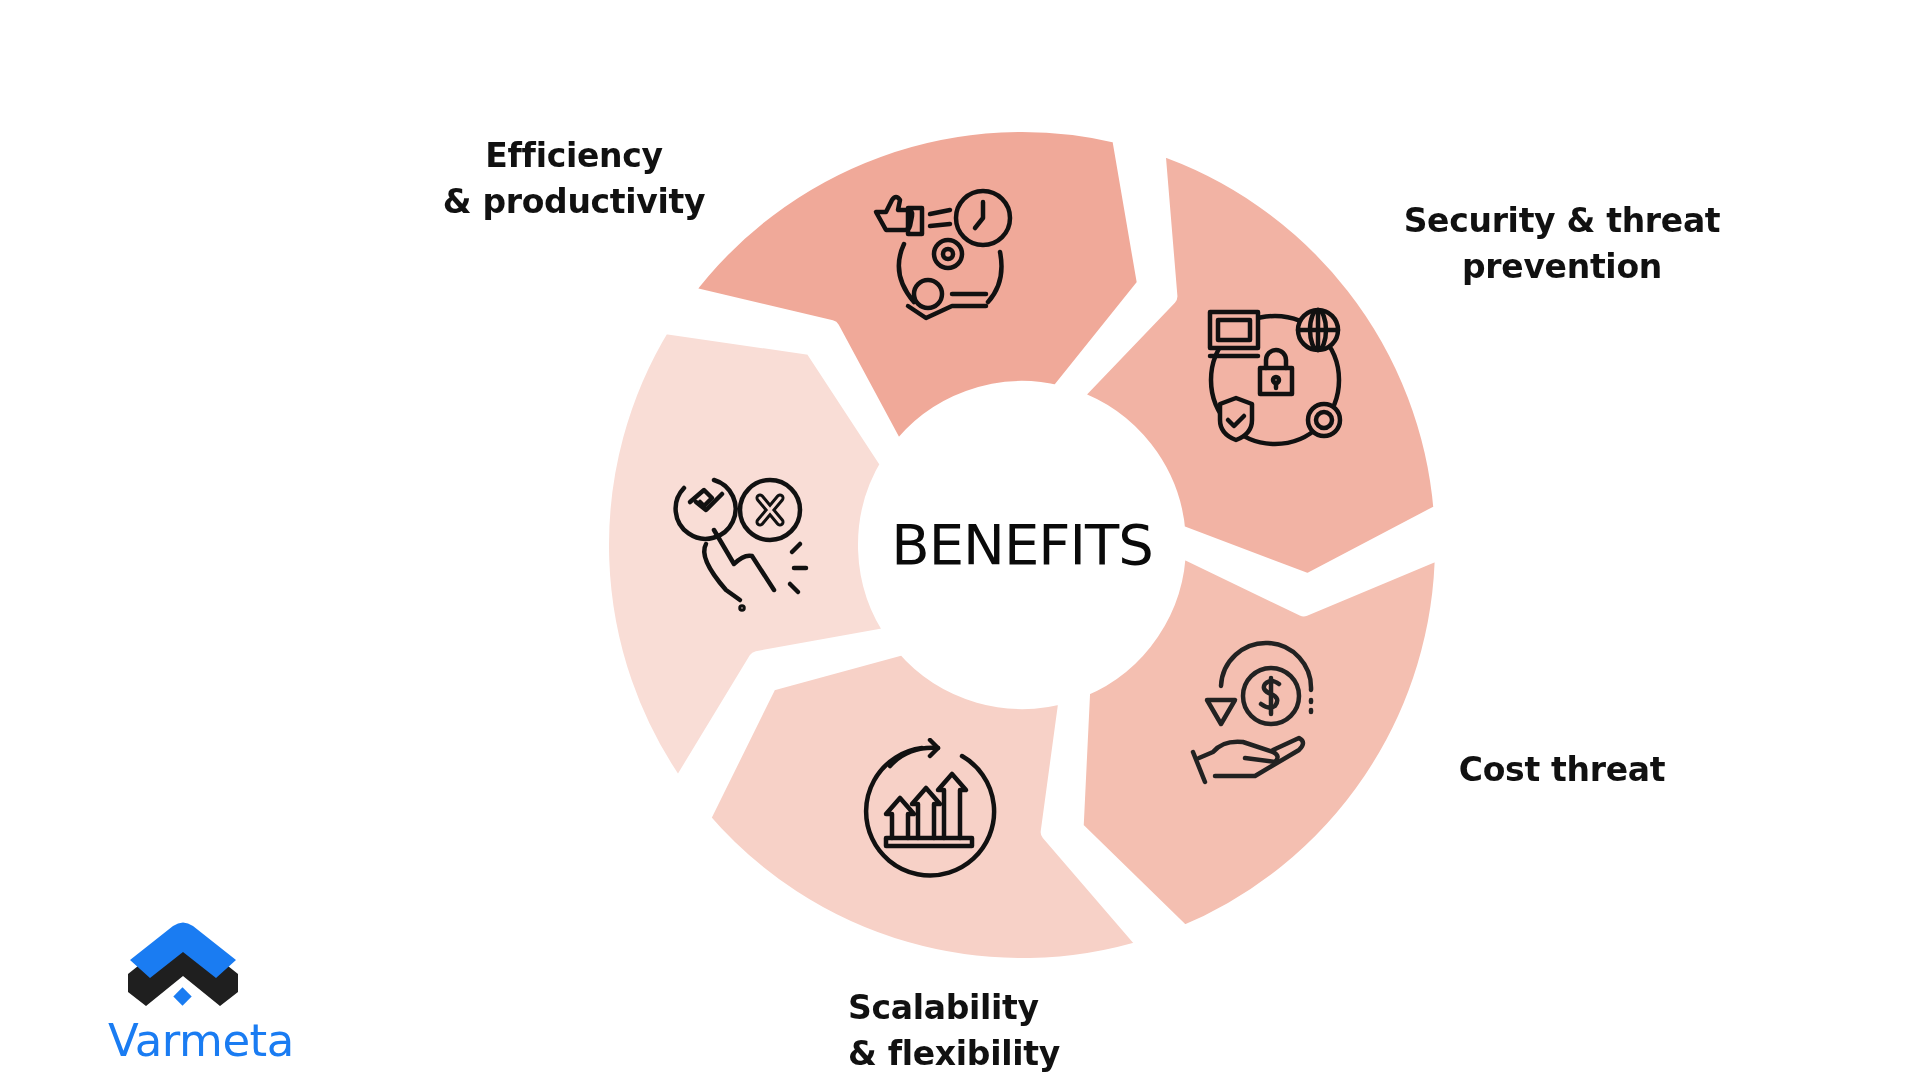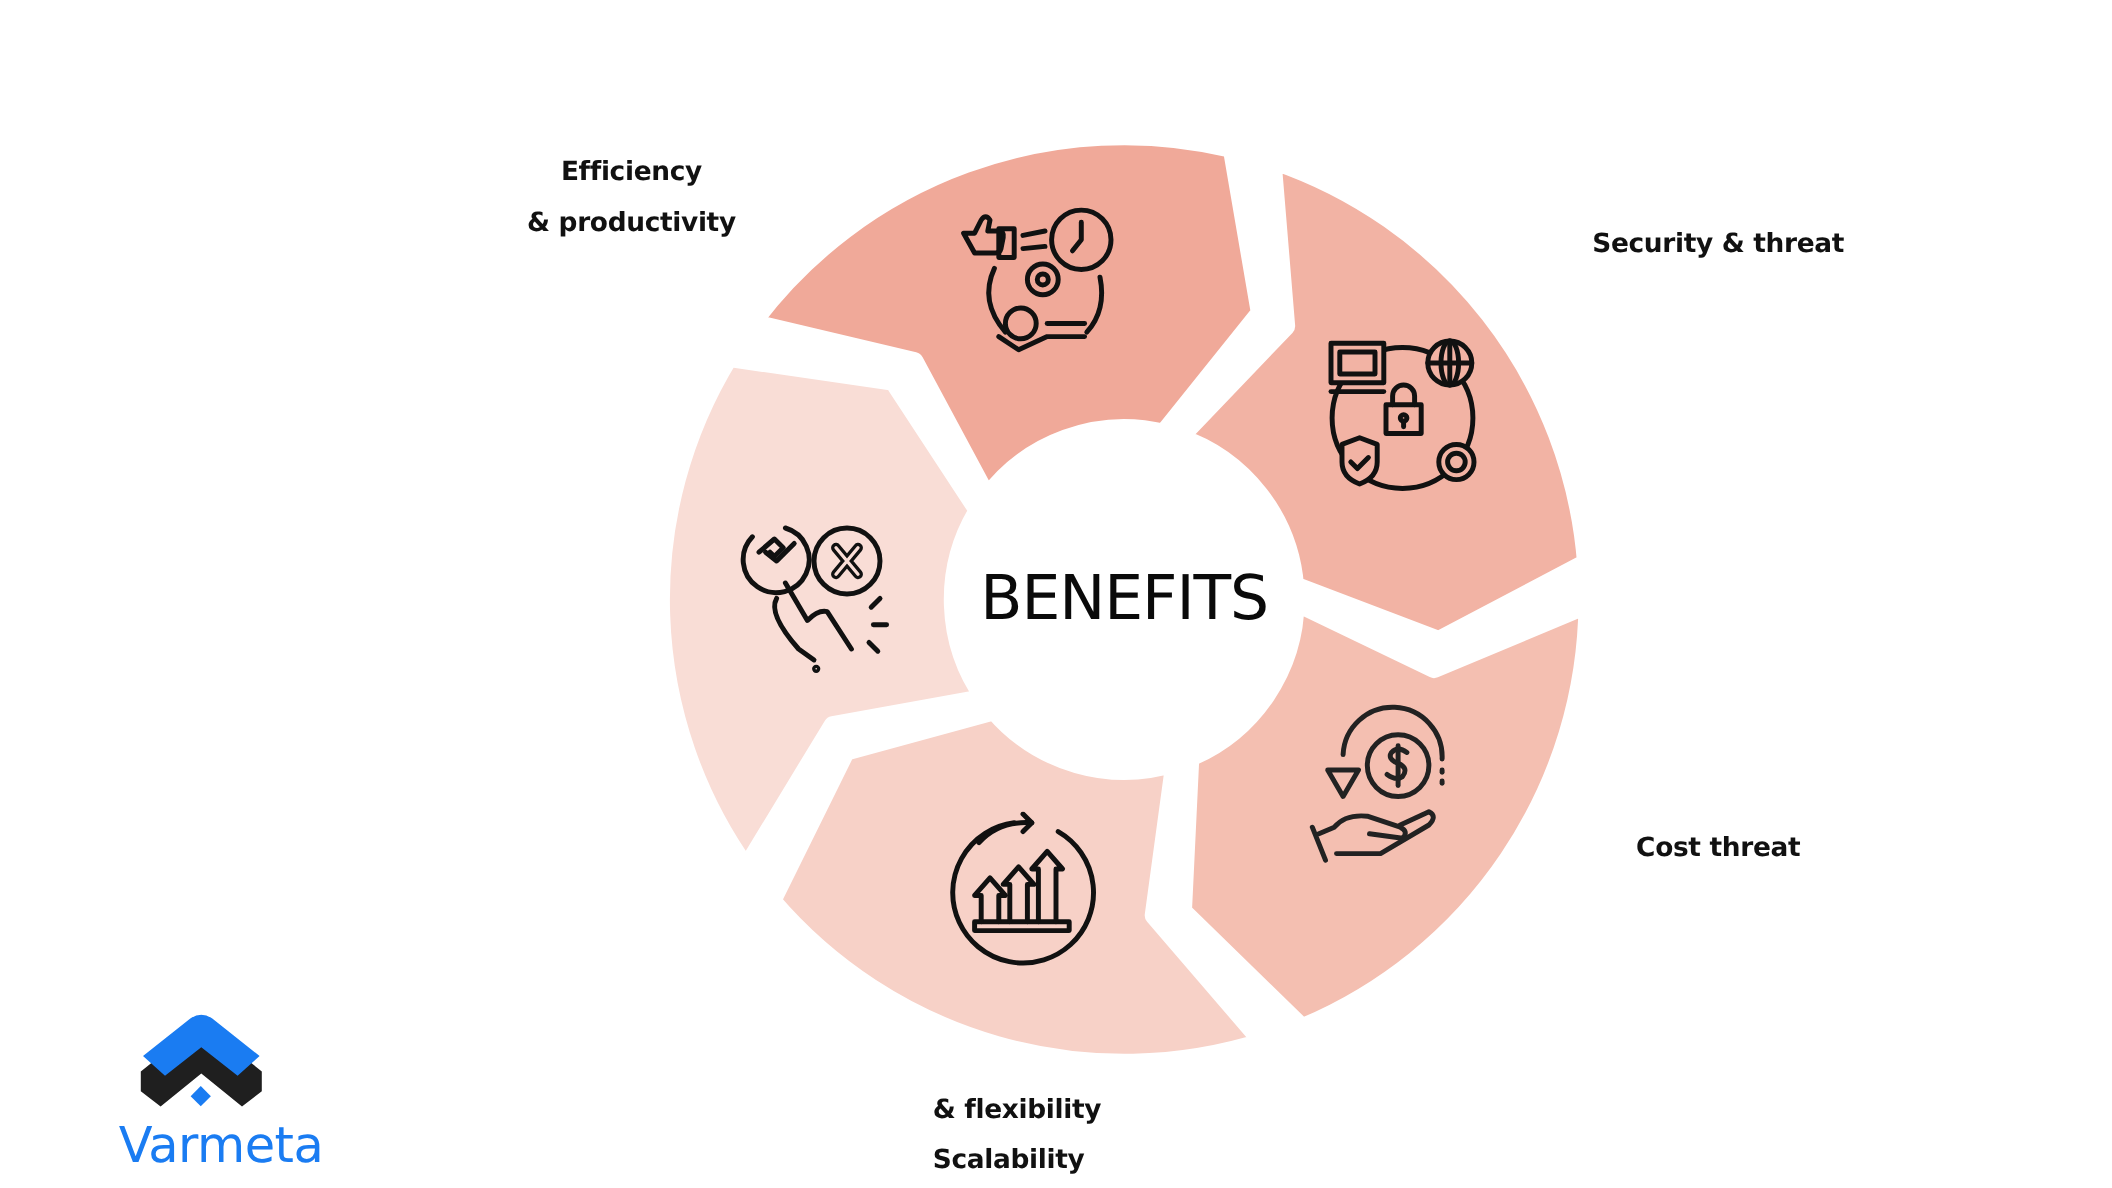--- a/index.html
+++ b/index.html
@@ -1,19 +1,19 @@
 <!DOCTYPE html>
 <html><head>
 <meta charset="utf-8">
 <style>
   html, body { margin:0; padding:0; background:#ffffff; }
   body { width:1920px; height:1080px; position:relative; overflow:hidden;
          font-family:"DejaVu Sans", "Liberation Sans", sans-serif; }
   .label { position:absolute; text-align:center; font-weight:bold; color:#111111;
-           font-size:24px; line-height:46px; letter-spacing:-0.3px; white-space:nowrap; }
+           font-size:33px; line-height:46px; letter-spacing:-0.3px; white-space:nowrap; }
   .label span { display:block; }
   #ring { position:absolute; left:0; top:0; }
   .center-title { position:absolute; left:872px; top:510px; width:300px; text-align:center;
                   font-family:"DejaVu Sans", sans-serif; font-weight:normal; font-size:56px;
                   letter-spacing:-1px; color:#0a0a0a; line-height:70px; }
   .icon { position:absolute; }
   .logo { position:absolute; left:108px; top:922px; width:150px; height:140px; }
   .logo-text { position:absolute; left:0; top:92px; width:150px; text-align:center;
                color:#1a7cf2; font-size:45px; font-family:"DejaVu Sans", sans-serif; letter-spacing:-0.5px; }
 </style>
@@ -32,27 +32,28 @@
 </svg>
 
 <div class="center-title">BENEFITS</div>
 
 <div class="label" style="left:424px; top:133px; width:300px;">
   <span>Efficiency</span>
   <span>&amp; productivity</span>
 </div>
 <div class="label" style="left:1392px; top:198px; width:340px;">
   <span>Security &amp; threat</span>
+  <span>prevention</span>
 </div>
 <div class="label" style="left:1412px; top:747px; width:300px;">
   <span>Cost threat</span>
 </div>
 <div class="label" style="left:848px; top:985px; width:260px; text-align:left;">
+  <span>Scalability</span>
   <span>&amp; flexibility</span>
-  <span>Scalability</span>
 </div>
 <div class="label" style="left:226px; top:574px; width:320px;">
 </div>
 
 <svg class="icon" style="left:868px; top:172px;" width="160" height="160" viewBox="0 0 160 160" fill="none" stroke="#111" stroke-width="4.5" stroke-linecap="round" stroke-linejoin="round">
   <path d="M8 40 h10 l6 -12 q4 -6 8 0 l-2 10 h10 q5 0 4 6 l-2 10 q-1 4 -5 4 h-19 z"></path>
   <rect x="40" y="36" width="14" height="26"></rect>
   <line x1="62" y1="42" x2="82" y2="38"></line>
   <line x1="62" y1="54" x2="82" y2="52"></line>
   <circle cx="115" cy="46" r="27"></circle>

